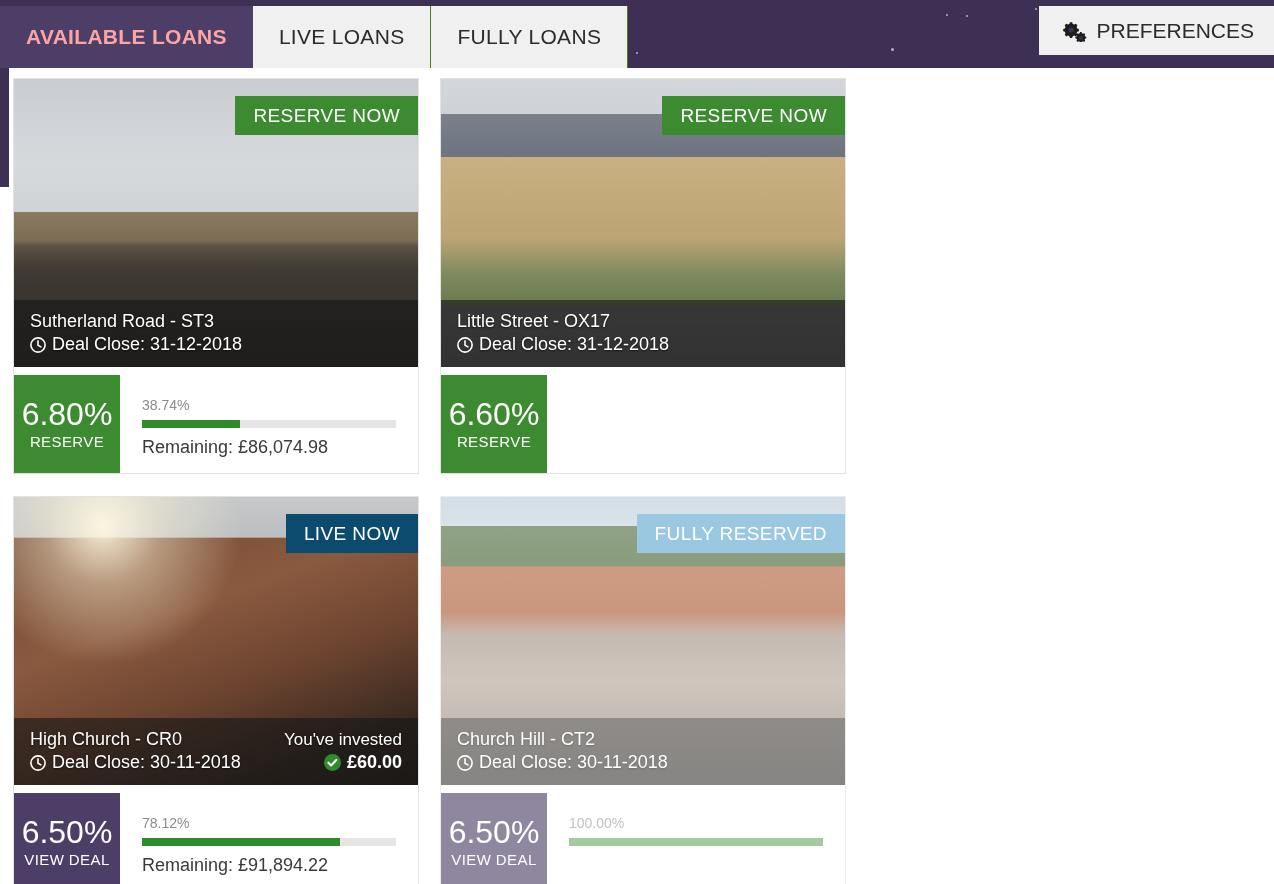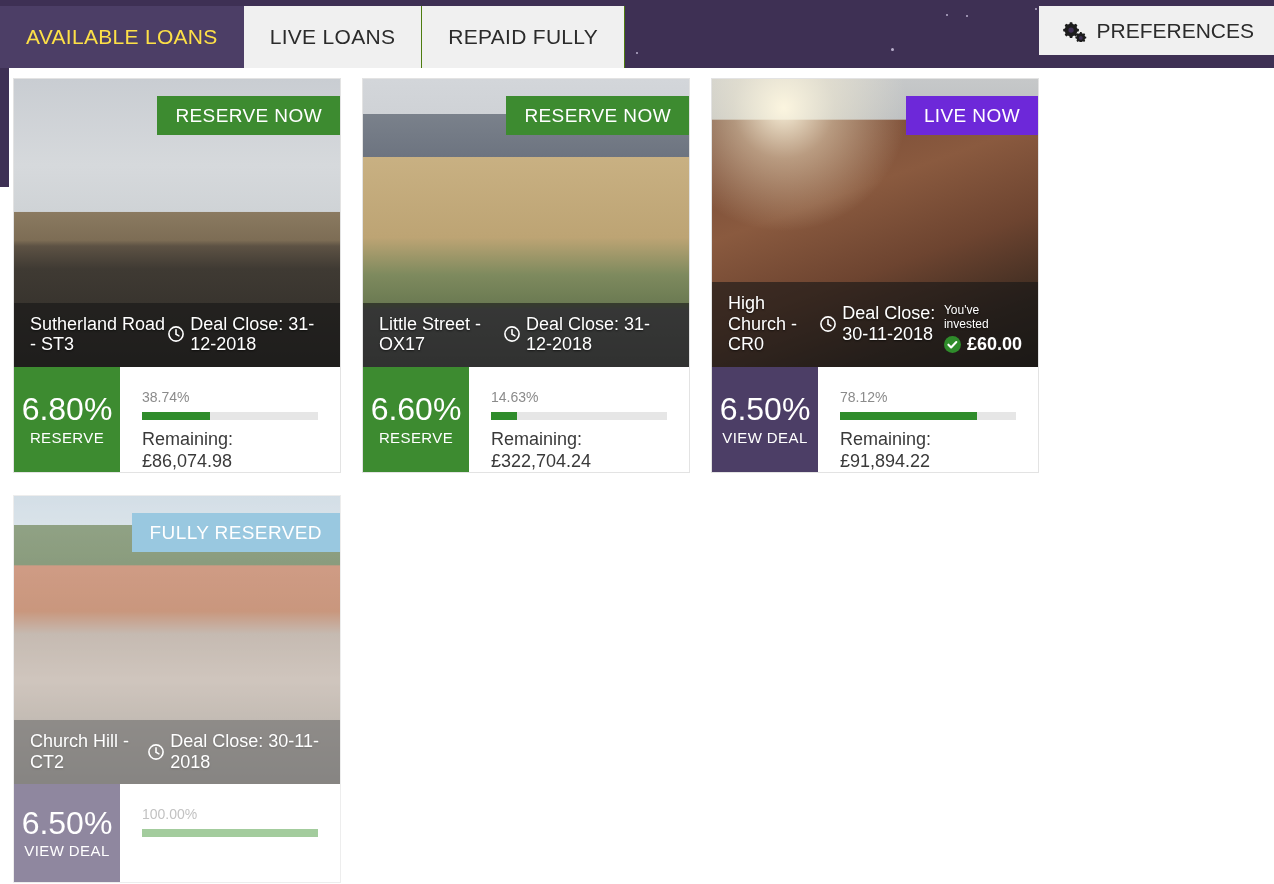--- a/index.html
+++ b/index.html
@@ -19,78 +19,78 @@
   }
   .star { position: absolute; background: #cfc6e2; border-radius: 50%; opacity: .85; }
   .tabstrip { position: absolute; left: 0; top: 6px; height: 62px; display: flex; align-items: stretch; }
   .tab {
     display: flex; align-items: center; justify-content: center;
     padding: 0 26px; height: 62px;
     font-size: 21px; letter-spacing: .3px; color: #2b2b2b;
     background: #f0f0f0; border-right: 1px solid #4d7c0f;
     cursor: pointer; user-select: none; white-space: nowrap;
   }
-  .tab.active { background: #4c3e66; color: #fde047; font-weight: normal; border-right: none; }
+  .tab.active { background: #4c3e66; color: #fca5a5; font-weight: bold; border-right: none; }
   .prefs {
     position: absolute; right: 0; top: 6px; height: 49px;
     display: flex; align-items: center; gap: 9px;
     padding: 0 20px 0 24px;
     background: #f0f0f0; color: #2b2b2b; font-size: 21px;
     cursor: pointer; user-select: none; white-space: nowrap;
   }
   .cogs-icon { display: block; width: 24px; height: 22px; }
 
   
   .left-rail { position: absolute; left: 0; top: 68px; width: 9px; height: 119px; background: #3e3054; }
 
   
   .grid {
     position: absolute; left: 13px; top: 78px;
     width: 1254px;
     display: flex; flex-wrap: wrap; gap: 22px 21px;
     align-content: flex-start;
   }
   .card {
-    width: 328px;
+    width: 406px;
     background: #ffffff;
     border: 1px solid #e3e3e3;
     position: relative;
-    display: flex; flex-direction: column;
+    display: flex; flex-direction: column; gap: 8px;
   }
   .card.faded { opacity: .62; }
 
   .photo {
     position: relative; height: 288px; overflow: hidden;
     background: #9aa2ab;
   }
   .photo .scene { position: absolute; inset: 0; }
 
   .ribbon {
     position: absolute; top: 17px; right: 0;
     padding: 10px 18px;
     color: #ffffff; font-size: 19px; letter-spacing: .4px;
     line-height: 1; cursor: pointer; user-select: none; white-space: nowrap;
   }
   .ribbon.green  { background: #3d8b30; }
-  .ribbon.purple { background: #6d28d9; }
+  .ribbon.purple { background: #0c4a6e; }
   .ribbon.blue   { background: #5ba7ce; }
 
   .caption {
     position: absolute; left: 0; right: 0; bottom: 0;
     background: rgba(22,22,22,.62);
     padding: 11px 16px 12px 16px;
     color: #ffffff;
     display: flex; align-items: flex-end; justify-content: space-between;
   }
-  .caption-left { display: flex; flex-direction: row; gap: 3px; }
+  .caption-left { display: flex; flex-direction: column; gap: 3px; }
   .cap-title { font-size: 18px; line-height: 1.15; text-shadow: 0 1px 2px rgba(0,0,0,.6); }
   .cap-close { font-size: 18px; line-height: 1.15; display: flex; align-items: center; gap: 6px; text-shadow: 0 1px 2px rgba(0,0,0,.6); }
   .clock-icon { width: 16px; height: 16px; display: block; flex: 0 0 16px; }
   .caption-right { display: flex; flex-direction: column; align-items: flex-end; gap: 3px; }
-  .inv-label { font-size: 12px; line-height: 1.15; text-shadow: 0 1px 2px rgba(0,0,0,.6); }
+  .inv-label { font-size: 17px; line-height: 1.15; text-shadow: 0 1px 2px rgba(0,0,0,.6); }
   .inv-amount { font-size: 18px; font-weight: bold; line-height: 1.15; display: flex; align-items: center; gap: 6px; }
   .check-icon { width: 17px; height: 17px; display: block; flex: 0 0 17px; }
 
   .footer { display: flex; align-items: stretch; min-height: 98px; }
   .rate {
     width: 106px; flex: 0 0 106px;
     display: flex; flex-direction: column; align-items: center; justify-content: center;
     color: #ffffff; cursor: pointer; user-select: none; padding: 8px 4px;
   }
   .rate.green  { background: #3d8b30; }
@@ -123,21 +123,21 @@
     <div class="star" style="left:1035px;top:8px;width:2px;height:2px;"></div>
 
     <div class="tabstrip">
       <div class="tab active">
         <span>AVAILABLE LOANS</span>
       </div>
       <div class="tab">
         <span>LIVE LOANS</span>
       </div>
       <div class="tab">
-        <span>REPAID FULLY</span>
+        <span>FULLY LOANS</span>
       </div>
     </div>
 
     <div class="prefs">
       <span class="cogs-icon">
         <svg viewBox="0 0 24 22" width="24" height="22" aria-hidden="true">
           <g fill="#1d1d1d">
             <path d="M9.2 2.2l.5 1.7 1.5.6 1.6-.8 1.6 1.6-.8 1.6.6 1.5 1.7.5v2.3l-1.7.5-.6 1.5.8 1.6-1.6 1.6-1.6-.8-1.5.6-.5 1.7H6.9l-.5-1.7-1.5-.6-1.6.8-1.6-1.6.8-1.6-.6-1.5-1.7-.5V8.9l1.7-.5.6-1.5-.8-1.6 1.6-1.6 1.6.8 1.5-.6.5-1.7z"></path>
             <circle cx="8.05" cy="10.1" r="2.7" fill="#3e3054"></circle>
             <path d="M18.6 12.1l.35 1.2 1.05.42 1.1-.56 1.1 1.1-.56 1.1.42 1.05 1.2.35v1.56l-1.2.35-.42 1.05.56 1.1-1.1 1.1-1.1-.56-1.05.42-.35 1.2h-1.56l-.35-1.2-1.05-.42-1.1.56-1.1-1.1.56-1.1-.42-1.05-1.2-.35v-1.56l1.2-.35.42-1.05-.56-1.1 1.1-1.1 1.1.56 1.05-.42.35-1.2z"></path>
@@ -211,28 +211,20 @@
           </div>
         </div>
 
       </div>
     </div>
     <div class="footer">
       <div class="rate green">
         <div class="rate-pct">6.60%</div>
         <div class="rate-act">RESERVE</div>
       </div>
-      <div class="progress-wrap">
-        <div class="pct">14.63%</div>
-        <div class="bar">
-          <div class="bar-fill" style="width:14.63%"></div>
-        </div>
-
-        <div class="remaining">Remaining: £322,704.24</div>
-      </div>
     </div>
       </div>
       <div class="card">
     <div class="photo">
       <div class="scene" style="background:
      radial-gradient(circle at 22% 10%, rgba(255,248,225,.95) 0%, rgba(255,245,215,.45) 14%, rgba(255,255,255,0) 34%),
      linear-gradient(180deg,#c6c8c9 0%,#bcbfc1 14%,rgba(0,0,0,0) 14.2%),
      linear-gradient(160deg,#6a4432 0%,#7d4f38 22%,#8a5a3f 40%,#6d4430 62%,#3a2a20 84%,#241c16 100%);"></div>
       <div class="ribbon purple">
         <span>LIVE NOW</span>

